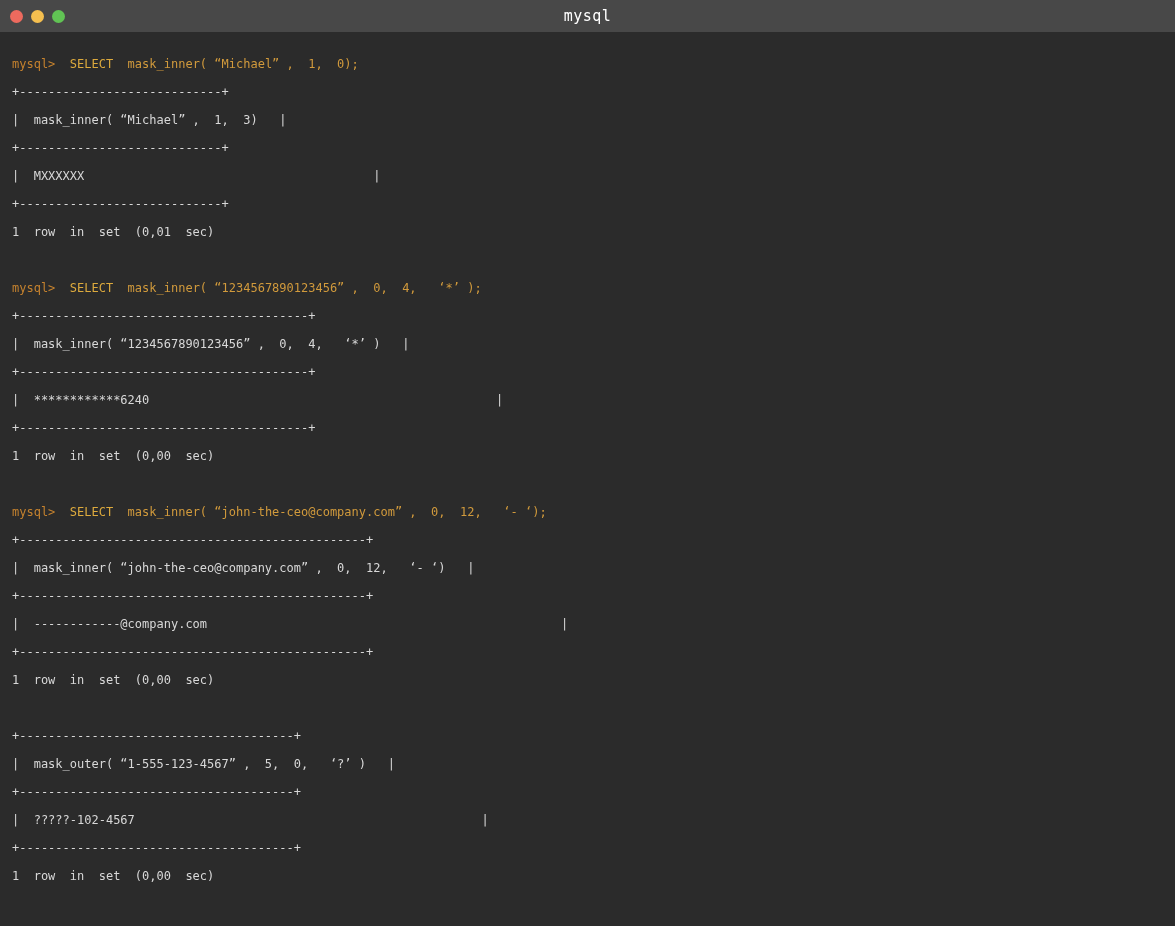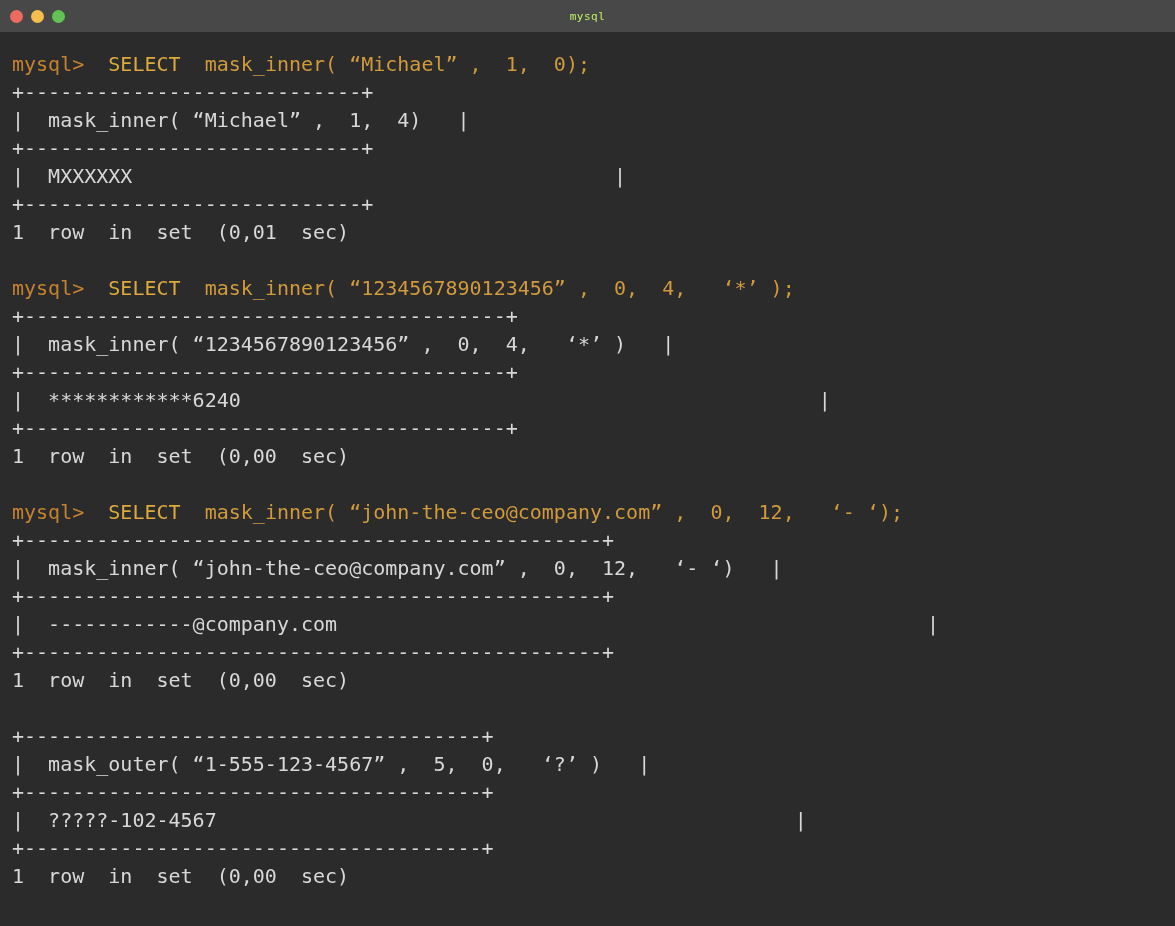--- a/index.html
+++ b/index.html
@@ -25,32 +25,32 @@
     display: flex; align-items: center; gap: 8px;
   }
   .tl-btn {
     width: 13px; height: 13px; border-radius: 50%;
     border: none; display: inline-block; cursor: default;
   }
   .tl-close { background: #ed6a5e; }
   .tl-min   { background: #f5bf4f; }
   .tl-zoom  { background: #61c354; }
   .title-text {
-    color: #bef264; font-size: 11px; letter-spacing: 0.5px;
+    color: #ffffff; font-size: 15px; letter-spacing: 0.5px;
   }
   .terminal {
     flex: 1 1 auto;
     background: #2b2b2b;
     padding: 18px 8px 0 12px;
     overflow: hidden;
   }
   .block { margin-bottom: 28px; }
   .line {
     white-space: pre;
-    font-size: 20px;
+    font-size: 12px;
     line-height: 28px;
     height: 28px;
     color: #d8d8d8;
   }
   .prompt  { color: #c5822e; }
   .kw      { color: #ddaa3d; }
   .code    { color: #d19a3c; }
 </style>
 </head>
 <body>
@@ -64,21 +64,21 @@
       <button class="tl-btn tl-zoom"></button>
     </div>
     <span class="title-text">mysql</span>
   </div>
 
   <div class="terminal">
 
     <section class="block">
       <div class="line"><span class="prompt">mysql&gt;</span><span class="kw">  SELECT  </span><span class="code">mask_inner( “Michael” ,  1,  0);</span></div>
       <div class="line">+----------------------------+</div>
-      <div class="line">|  mask_inner( “Michael” ,  1,  4)   |</div>
+      <div class="line">|  mask_inner( “Michael” ,  1,  3)   |</div>
       <div class="line">+----------------------------+</div>
       <div class="line">|  MXXXXXX                                        |</div>
       <div class="line">+----------------------------+</div>
       <div class="line">1  row  in  set  (0,01  sec)</div>
     </section>
 
     <section class="block">
       <div class="line"><span class="prompt">mysql&gt;</span><span class="kw">  SELECT  </span><span class="code">mask_inner( “1234567890123456” ,  0,  4,   ‘*’ );</span></div>
       <div class="line">+----------------------------------------+</div>
       <div class="line">|  mask_inner( “1234567890123456” ,  0,  4,   ‘*’ )   |</div>

